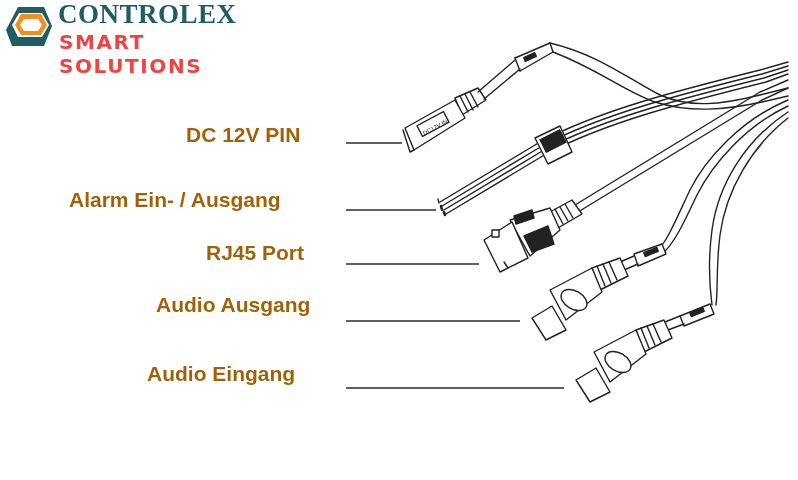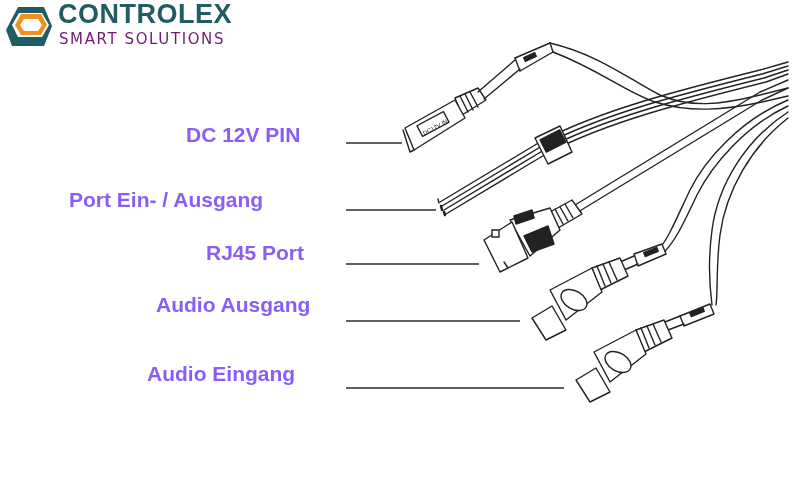--- a/index.html
+++ b/index.html
@@ -1,42 +1,42 @@
 <!DOCTYPE html>
 <html><head>
   <meta charset="utf-8">
   <style>
     html, body { margin: 0; padding: 0; background: #ffffff; }
     body { width: 798px; height: 480px; position: relative; overflow: hidden; font-family: "Liberation Sans", sans-serif; }
     .logo { position: absolute; left: 4px; top: 2px; width: 240px; height: 48px; }
     .logo svg { position: absolute; left: 0; top: 2px; }
-    .logo-title { position: absolute; left: 54px; top: -3px; font-family: Liberation Sans, sans-serif; font-size: 27px; font-weight: bold; color: #1f5c63; letter-spacing: 0.5px; }
-    .logo-sub { position: absolute; left: 55px; top: 28px; font-family: "DejaVu Sans", sans-serif; font-size: 15px; color: #701a75; letter-spacing: 1.6px; }
-    .label { position: absolute; font-family: "Liberation Sans", sans-serif; font-weight: bold; font-size: 21px; color: #8b5cf6; white-space: nowrap; line-height: 1; }
+    .logo-title { position: absolute; left: 54px; top: -3px; font-family: Liberation Serif, serif; font-size: 27px; font-weight: bold; color: #1f5c63; letter-spacing: 0.5px; }
+    .logo-sub { position: absolute; left: 55px; top: 28px; font-family: "DejaVu Sans", sans-serif; font-size: 20px; color: #ef4444; letter-spacing: 1.6px; font-weight: bold; }
+    .label { position: absolute; font-family: "Liberation Sans", sans-serif; font-weight: bold; font-size: 21px; color: #a16207; white-space: nowrap; line-height: 1; }
     .leader { position: absolute; height: 0; border-top: 2px solid #606060; }
     .diagram { position: absolute; left: 0; top: 0; }
   </style>
 </head>
 <body>
 
 <div class="logo">
   <svg width="50" height="44" viewBox="0 0 50 44">
     <path d="M14 3 L40 3 L48 22 L40 42 L8 42 L2 26 Z" fill="#1f5c63"></path>
     <path d="M15 9 L38 9 L45 21 L38 33 L14 33 L8 21 Z" fill="#ffffff"></path>
     <path d="M17 10 L37 10 L43 21 L37 31 L17 31 L11 21 Z" fill="#f0901e"></path>
     <path d="M20 15 L34 15 L38 21 L34 27 L20 27 L16 21 Z" fill="#ffffff"></path>
   </svg>
   <div class="logo-title">CONTROLEX</div>
   <div class="logo-sub">SMART SOLUTIONS</div>
 </div>
 
 <div class="label" style="left:186px; top:124px;">DC 12V PIN</div>
 <div class="leader" style="left:346px; top:142px; width:56px;"></div>
 
-<div class="label" style="left:69px; top:189px;">Port Ein- / Ausgang</div>
+<div class="label" style="left:69px; top:189px;">Alarm Ein- / Ausgang</div>
 <div class="leader" style="left:346px; top:209px; width:90px;"></div>
 
 <div class="label" style="left:206px; top:242px;">RJ45 Port</div>
 <div class="leader" style="left:346px; top:263px; width:133px;"></div>
 
 <div class="label" style="left:156px; top:294px;">Audio Ausgang</div>
 <div class="leader" style="left:346px; top:320px; width:174px;"></div>
 
 <div class="label" style="left:147px; top:363px;">Audio Eingang</div>
 <div class="leader" style="left:346px; top:387px; width:218px;"></div>

